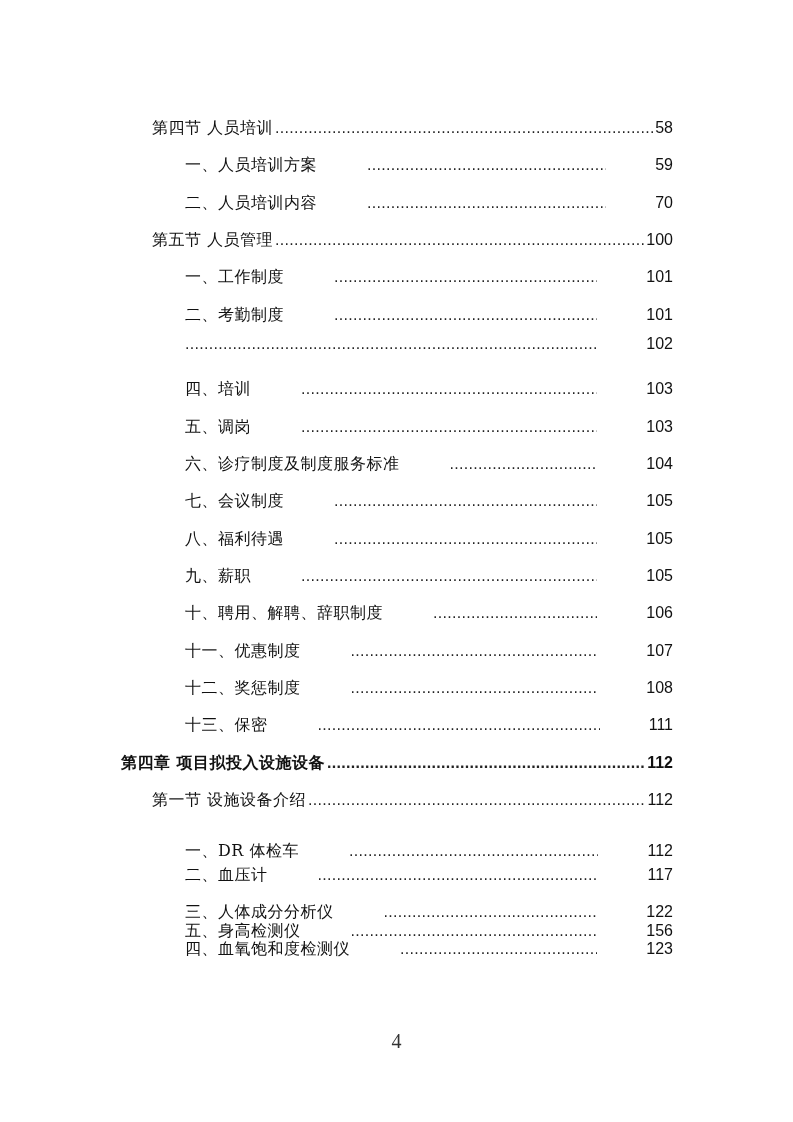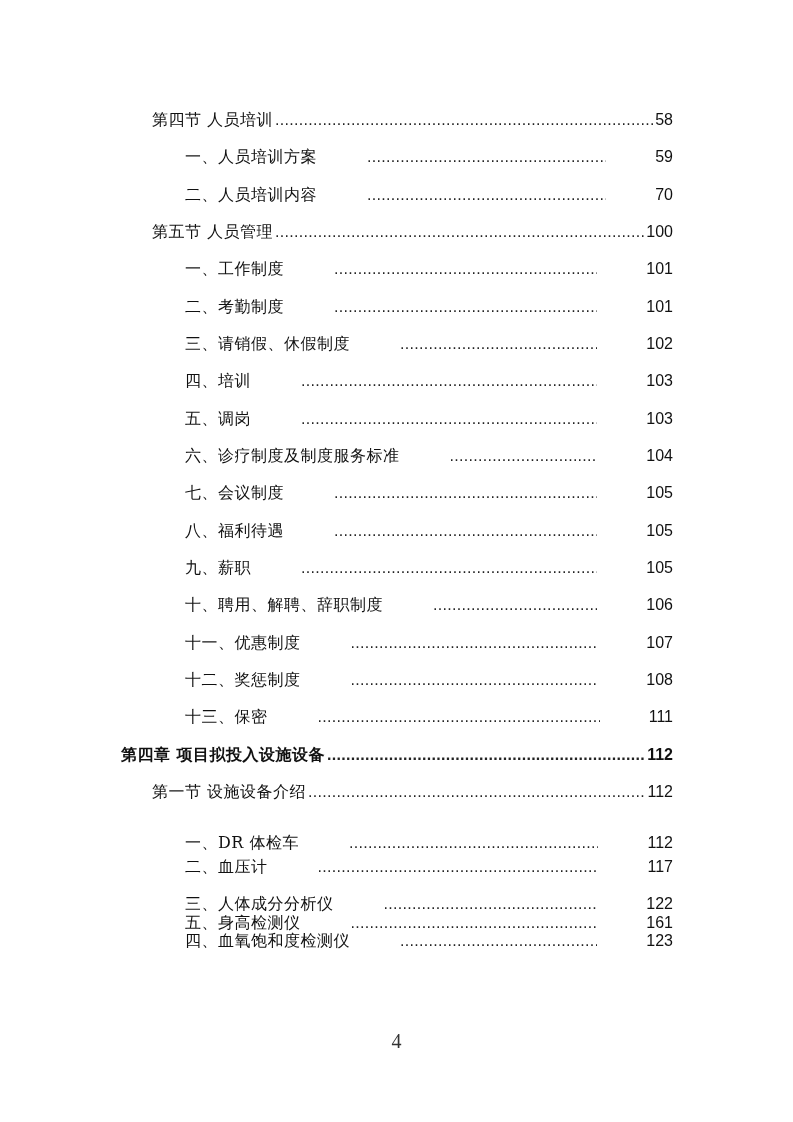--- a/index.html
+++ b/index.html
@@ -1,21 +1,21 @@
 <!DOCTYPE html>
 <html><head>
 <meta charset="utf-8">
 <style>
   html, body { margin: 0; padding: 0; background: #ffffff; }
   body { width: 793px; height: 1122px; position: relative; overflow: hidden;
          font-family: "DejaVu Serif", "Liberation Serif", serif; color: #111; }
   .toc { position: absolute; left: 0; top: 0; width: 793px; }
   .row { position: absolute; display: flex; align-items: baseline; height: 22px;
          font-size: 16px; line-height: 22px; right: 120px; }
-  .row .label { white-space: nowrap; padding-right: 2px; letter-spacing: 0.5px; }
+  .row .label { white-space: nowrap; padding-right: 2px; letter-spacing: 0.5px; margin-top: 8px; }
   .row .dots { flex: 1; overflow: hidden; white-space: nowrap; font-family: "Liberation Sans", sans-serif;
                letter-spacing: 0.3px; color: #222; }
   .row .dots::before { content: "........................................................................................................................................................................................................"; }
   .row .page { font-family: "Liberation Sans", sans-serif; white-space: nowrap; padding-left: 1px; }
   .lvl1 { left: 121px; font-weight: bold; }
   .lvl1 .dots, .lvl1 .page { font-weight: bold; }
   .lvl2 { left: 152px; }
   .lvl3 { left: 185px; gap: 48px; }
   .pagenum { position: absolute; left: 0; width: 793px; top: 1030px; text-align: center;
              font-family: "Liberation Serif", serif; font-size: 20px; color: #333; }
@@ -48,21 +48,20 @@
       <span class="label">一、工作制度</span>
       <span class="dots"></span>
       <span class="page">101</span>
     </div>
   <div class="row lvl3" style="top:296px">
       <span class="label">二、考勤制度</span>
       <span class="dots"></span>
       <span class="page">101</span>
     </div>
   <div class="row lvl3" style="top:333px">
-      <span class="label">三、请销假、休假制度</span>
       <span class="dots"></span>
       <span class="page">102</span>
     </div>
   <div class="row lvl3" style="top:370px">
       <span class="label">四、培训</span>
       <span class="dots"></span>
       <span class="page">103</span>
     </div>
   <div class="row lvl3" style="top:408px">
       <span class="label">五、调岗</span>
@@ -135,17 +134,17 @@
       <span class="page">122</span>
     </div>
   <div class="row lvl3" style="top:930px">
       <span class="label">四、血氧饱和度检测仪</span>
       <span class="dots"></span>
       <span class="page">123</span>
     </div>
   <div class="row lvl3" style="top:912px">
       <span class="label">五、身高检测仪</span>
       <span class="dots"></span>
-      <span class="page">161</span>
+      <span class="page">156</span>
     </div>
 </div>
 
 <div class="pagenum">4</div>
 
 </body></html>

